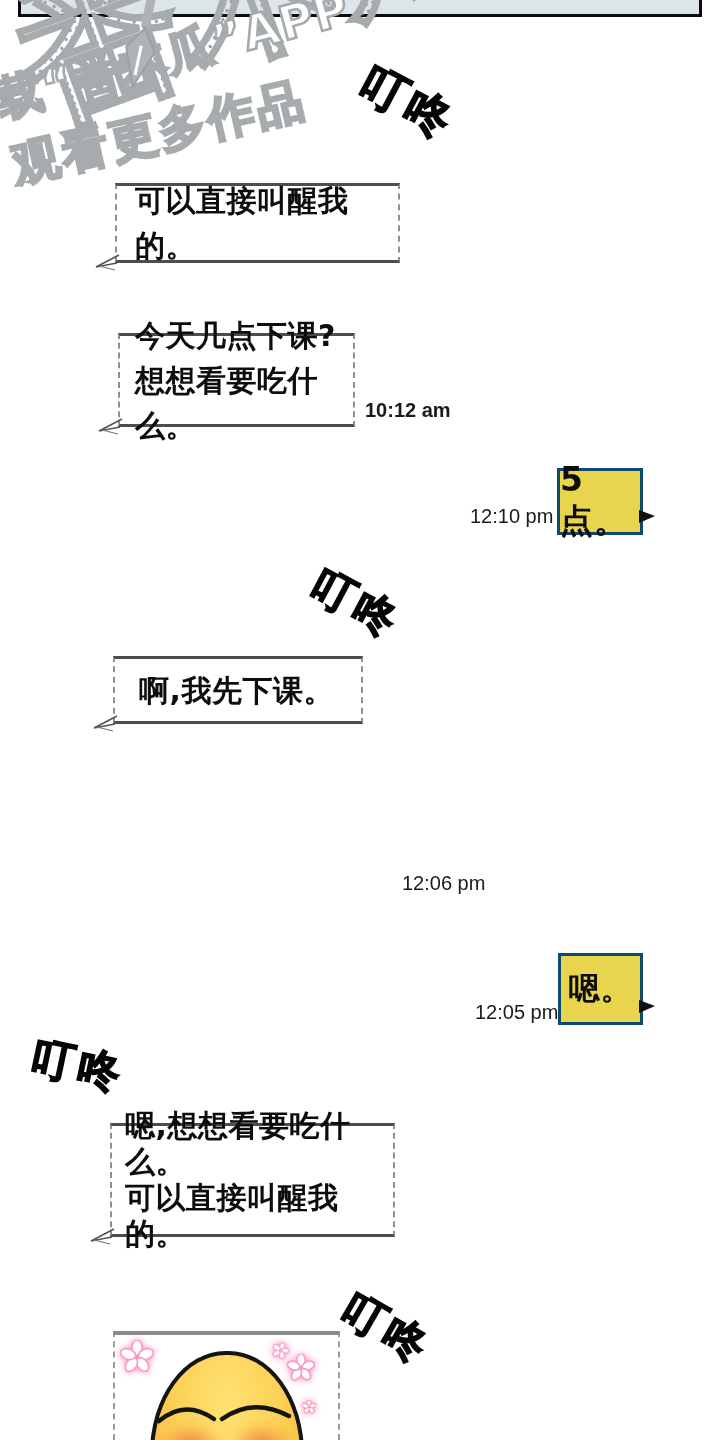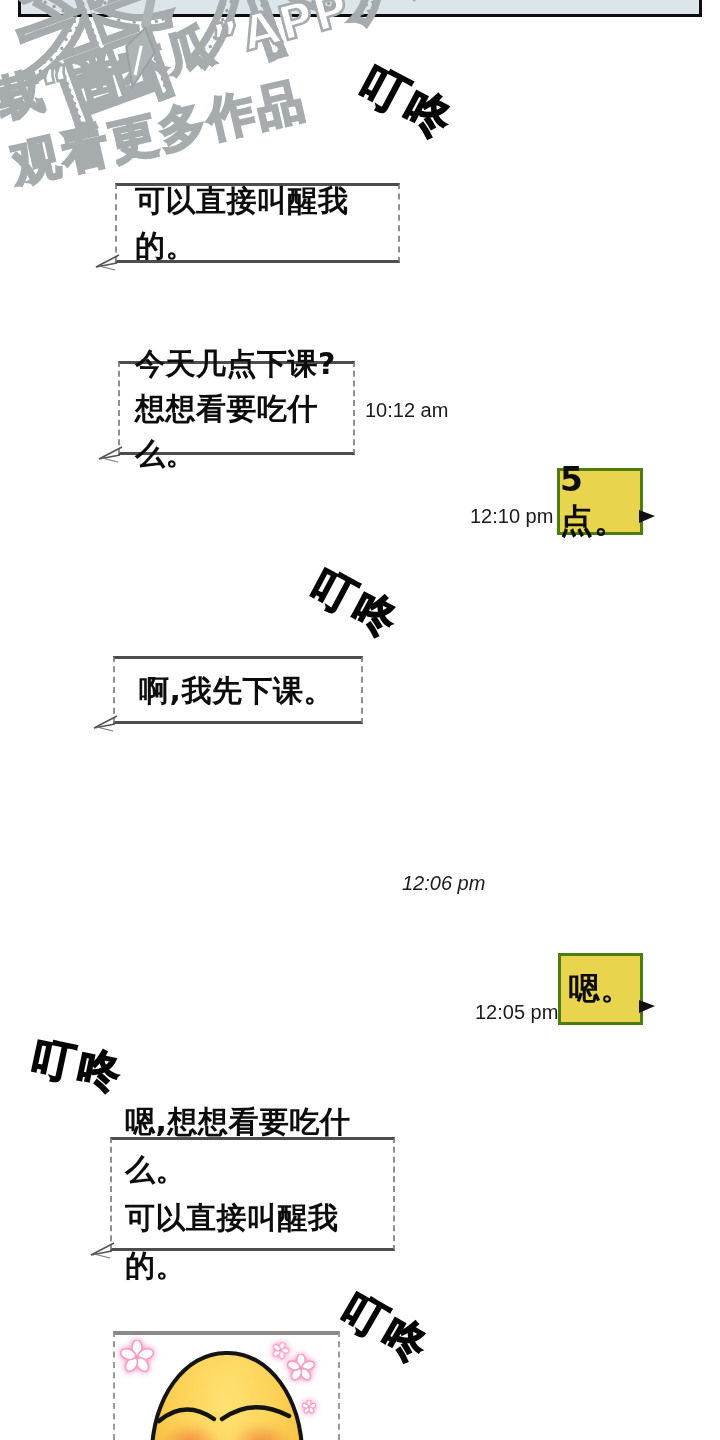--- a/index.html
+++ b/index.html
@@ -41,21 +41,21 @@
   .bubble{position:absolute;z-index:10;box-sizing:border-box;color:#0d0d0d;font-weight:600;}
   .bubble-left{
     background:#ffffff;
     border-top:3px solid #4d4d4d;border-bottom:3px solid #4d4d4d;
     border-left:2px dashed #8f8f8f;border-right:2px dashed #8f8f8f;
     font-size:30px;
     display:flex;flex-direction:column;justify-content:center;
     padding-left:18px;line-height:45px;letter-spacing:0.5px;
   }
   .bubble-right{
-    background:#e9d44e;border:3px solid #4d7c0f;font-size:31px;font-weight:700;
+    background:#e9d44e;border:3px solid #0c4a6e;font-size:31px;font-weight:700;
     display:flex;align-items:center;justify-content:center;letter-spacing:1px;
   }
   .tail-left{position:absolute;left:-24px;bottom:-14px;}
   .tail-right{
     position:absolute;right:-15px;bottom:9px;width:0;height:0;
     border-top:6px solid transparent;border-bottom:7px solid transparent;
     border-left:16px solid #111111;
   }
   .timestamp{
     position:absolute;z-index:10;font-size:20px;color:#1b1b1b;
@@ -102,53 +102,53 @@
   <span class="sfx" style="left:360px;top:1280px;transform:rotate(30deg);font-size:43px;">叮咚</span>
 
   <div class="bubble bubble-left" style="left:115px;top:183px;width:285px;height:80px;">
     <div>可以直接叫醒我的。</div>
     <svg class="tail-left" width="28" height="22" viewBox="0 0 28 22">
       <path d="M26 3 L3 15 L24 11" stroke="#555" stroke-width="1.6" fill="none"></path>
       <path d="M6 14 L22 18" stroke="#777" stroke-width="1.2" fill="none"></path>
     </svg>
   </div>
 
-  <div class="bubble bubble-left" style="left:118px;top:333px;width:237px;height:94px;padding-left:15px;margin-top:28px;">
+  <div class="bubble bubble-left" style="left:118px;top:333px;width:237px;height:94px;padding-left:15px;">
     <div>今天几点下课?</div>
     <div>想想看要吃什么。</div>
     <svg class="tail-left" width="28" height="22" viewBox="0 0 28 22">
       <path d="M26 3 L3 15 L24 11" stroke="#555" stroke-width="1.6" fill="none"></path>
       <path d="M6 14 L22 18" stroke="#777" stroke-width="1.2" fill="none"></path>
     </svg>
   </div>
-  <span class="timestamp" style="left:365px;top:399px;">10:12 am</span>
+  <span class="timestamp" style="left:365px;top:399px;font-weight:bold;">10:12 am</span>
 
   <div class="bubble bubble-right" style="left:557px;top:468px;width:86px;height:67px;font-size:33px;">
     <div>5点。</div>
     <span class="tail-right"></span>
   </div>
   <span class="timestamp" style="left:470px;top:505px;">12:10 pm</span>
 
   <div class="bubble bubble-left" style="left:113px;top:656px;width:250px;height:68px;padding-left:24px;">
     <div>啊,我先下课。</div>
     <svg class="tail-left" width="28" height="22" viewBox="0 0 28 22">
       <path d="M26 3 L3 15 L24 11" stroke="#555" stroke-width="1.6" fill="none"></path>
       <path d="M6 14 L22 18" stroke="#777" stroke-width="1.2" fill="none"></path>
     </svg>
   </div>
 
-  <span class="timestamp" style="left:402px;top:872px;font-style:italic;">12:06 pm</span>
+  <span class="timestamp" style="left:402px;top:872px;">12:06 pm</span>
 
   <div class="bubble bubble-right" style="left:558px;top:953px;width:85px;height:72px;">
     <div>嗯。</div>
     <span class="tail-right"></span>
   </div>
   <span class="timestamp" style="left:475px;top:1001px;">12:05 pm</span>
 
-  <div class="bubble bubble-left" style="left:110px;top:1123px;width:285px;height:114px;padding-left:13px;line-height:48px;margin-top:14px;">
+  <div class="bubble bubble-left" style="left:110px;top:1123px;width:285px;height:114px;padding-left:13px;line-height:36px;">
     <div>嗯,想想看要吃什么。</div>
     <div>可以直接叫醒我的。</div>
     <svg class="tail-left" width="28" height="22" viewBox="0 0 28 22">
       <path d="M26 3 L3 15 L24 11" stroke="#555" stroke-width="1.6" fill="none"></path>
       <path d="M6 14 L22 18" stroke="#777" stroke-width="1.2" fill="none"></path>
     </svg>
   </div>
 
   <div class="sticker-panel">
     <div class="face"></div>

